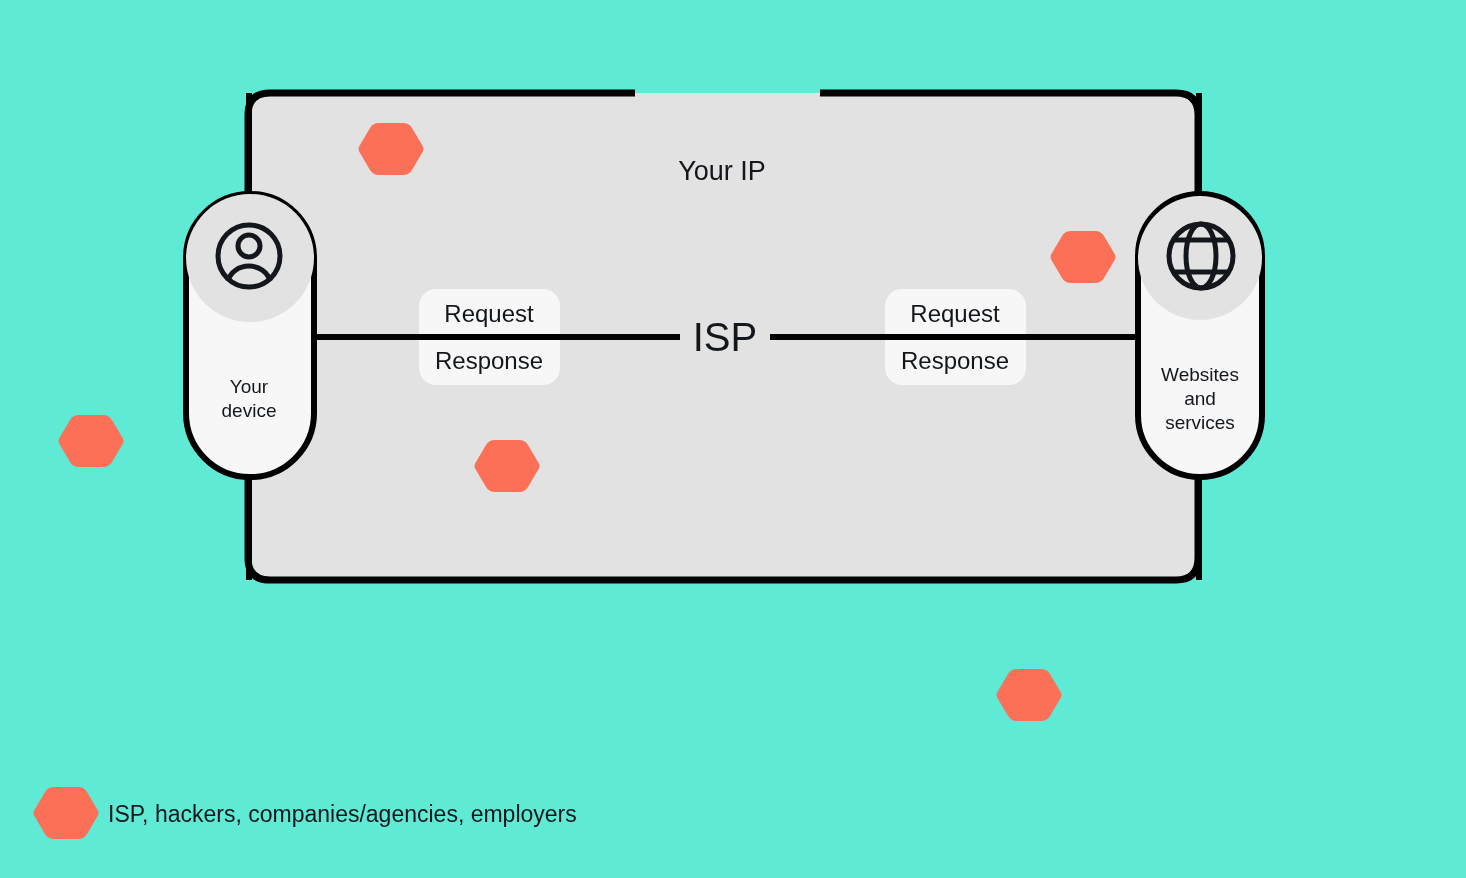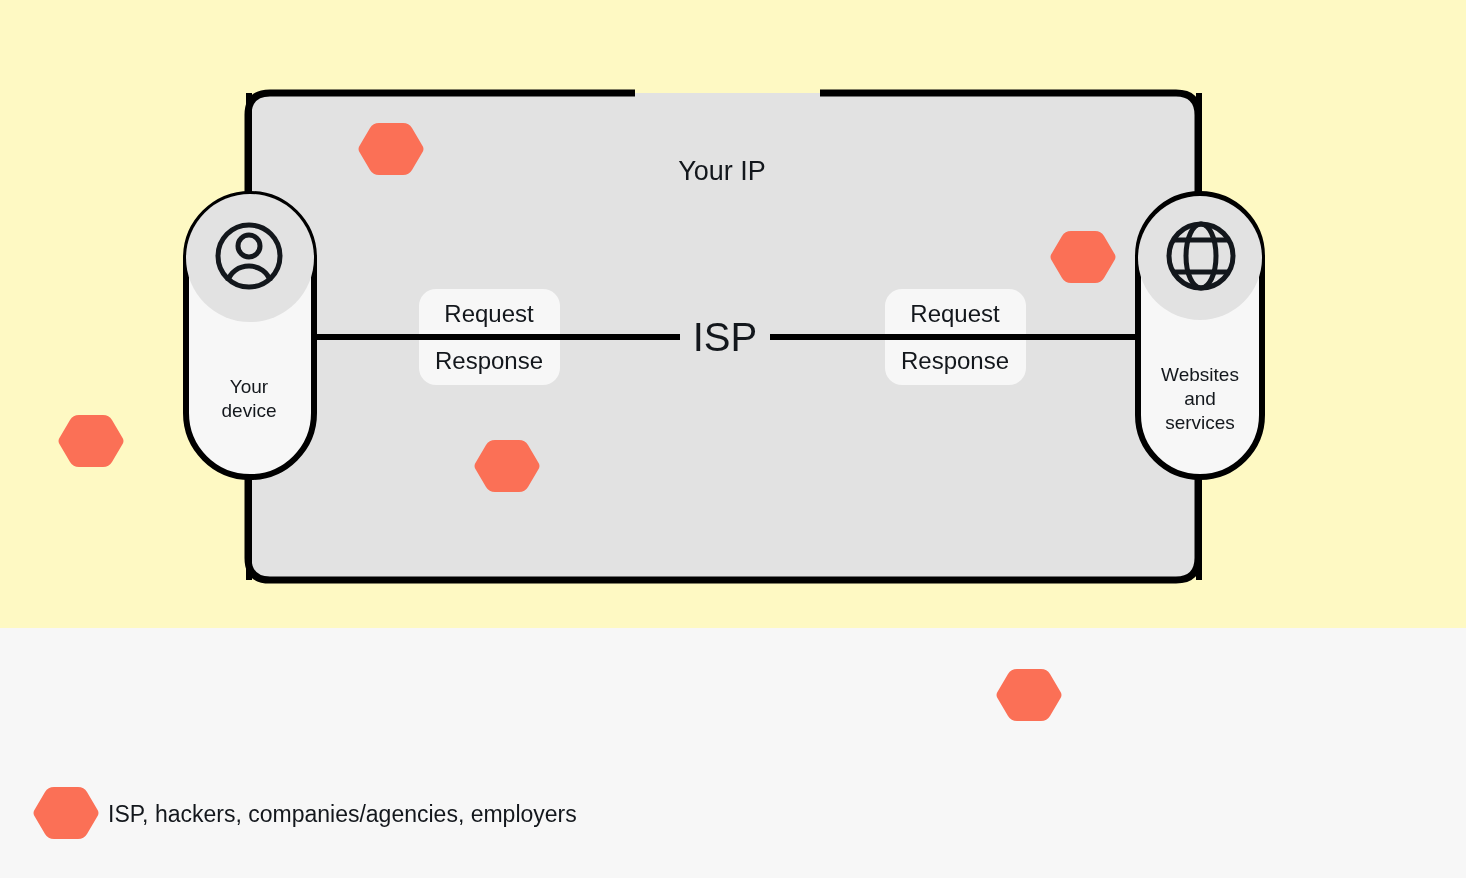--- a/index.html
+++ b/index.html
@@ -11,22 +11,22 @@
   body {
     width: 1466px;
     height: 878px;
     overflow: hidden;
     font-family: "Liberation Sans", sans-serif;
     color: #13171c;
   }
   #stage {
     position: relative;
     width: 1466px;
-    height: 628px;
-    background: #fef9c3;
+    height: 878px;
+    background: #5eead4;
   }
   #diagram-svg {
     position: absolute;
     left: 0;
     top: 0;
     width: 1466px;
     height: 878px;
     display: block;
   }
   .txt {

